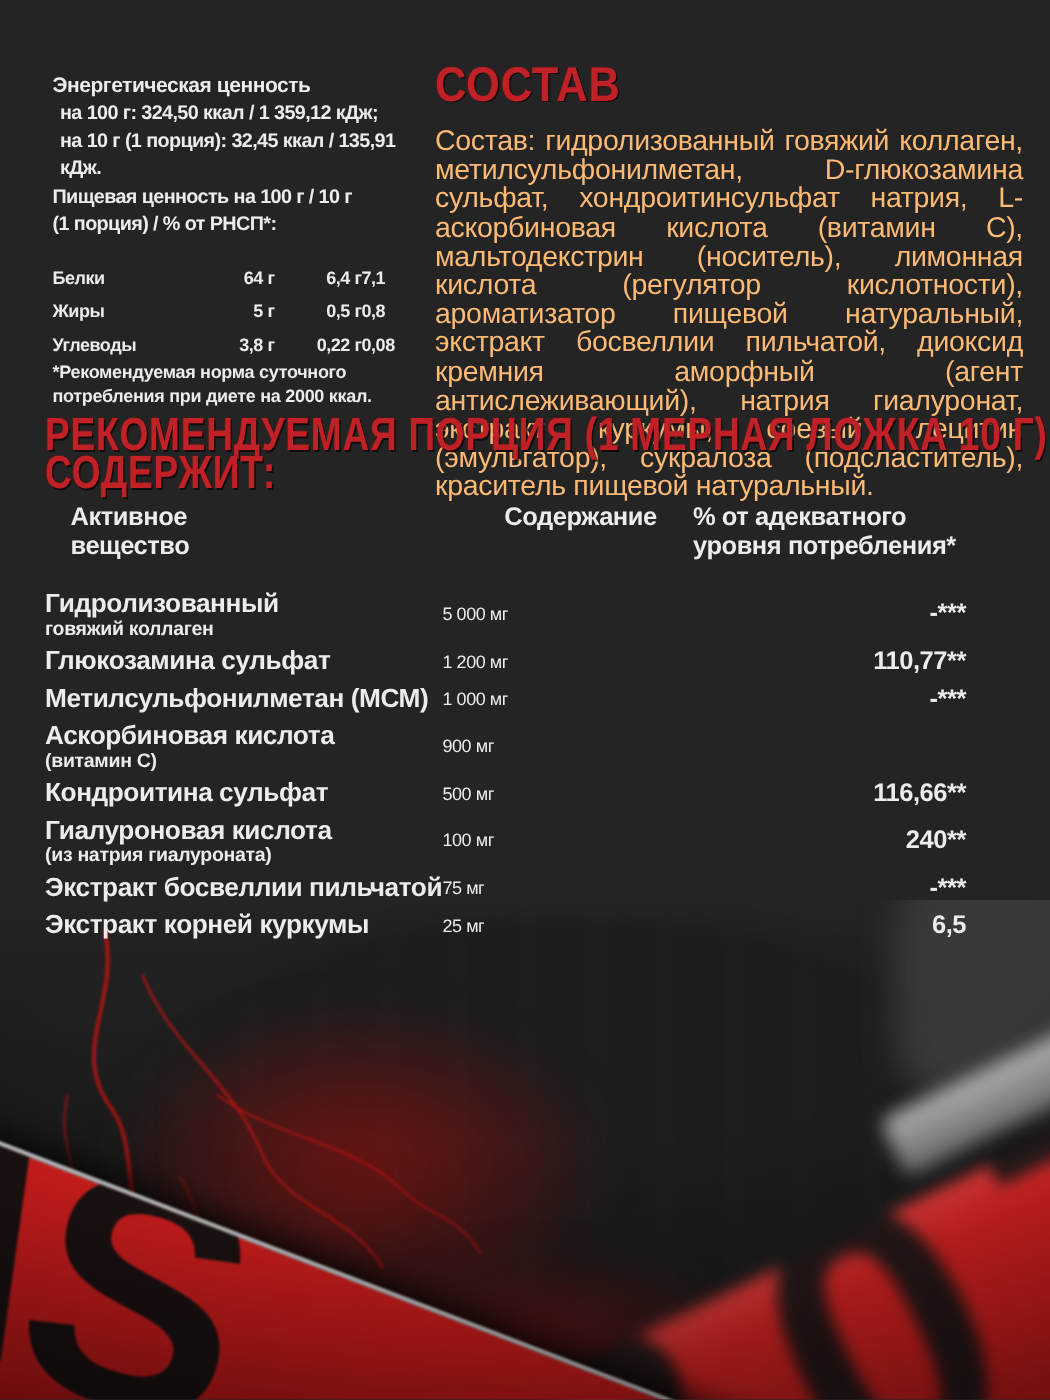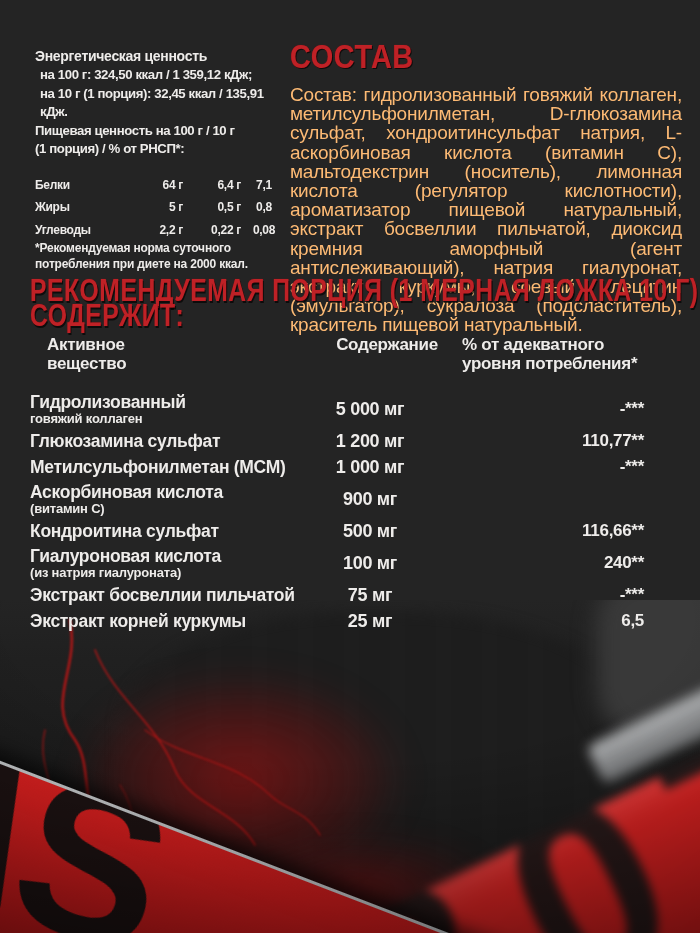--- a/index.html
+++ b/index.html
@@ -18,21 +18,21 @@
   
   .energy { position:absolute; left:35px; top:47px; width:252px; }
   .energy-title { font-size:14px; font-weight:700; letter-spacing:-0.3px; line-height:19px; }
   .energy-line { font-size:13.2px; font-weight:700; letter-spacing:-0.4px; line-height:18.5px; }
   .energy-line.indent { padding-left:5px; }
   .mini-table { margin-top:15px; }
   .mini-row { display:flex; align-items:baseline; line-height:22.5px; font-size:12px; font-weight:700; letter-spacing:-0.3px; }
   .mini-name { width:88px; text-align:left; }
   .mini-c1 { width:60px; text-align:right; }
   .mini-c2 { width:58px; text-align:right; }
-  .mini-c3 { width:46px; text-align:center; }
+  .mini-c3 { width:46px; text-align:left; }
   .footnote { font-size:12px; font-weight:700; letter-spacing:-0.2px; line-height:15.5px; }
 
   
   .composition { position:absolute; left:290px; top:42px; width:392px; }
   .red-head {
     color:#bf2126;
     font-weight:800;
     letter-spacing:0.5px;
     text-shadow:1px 1px 0 rgba(0,0,0,.65), 0 0 1px #801315;
     display:inline-block;
@@ -66,21 +66,21 @@
   .serving-header .c3 { text-align:left; }
 
   .serving-rows { position:absolute; left:0; top:390px; width:680px; }
   .srow {
     display:grid; grid-template-columns:265px 150px 1fr;
     align-items:center;
     padding:2.5px 36px 2.5px 30px;
   }
   .ing-name { font-size:17.5px; font-weight:700; letter-spacing:-0.3px; line-height:19px; }
   .ing-sub  { font-size:13px;  font-weight:700; letter-spacing:-0.2px; line-height:14px; }
-  .amt { font-size:18px; font-weight:700; text-align:center; letter-spacing:-0.3px; }
+  .amt { font-size:12px; font-weight:400; text-align:left; letter-spacing:-0.3px; }
   .pct { font-size:17px; font-weight:700; text-align:right; letter-spacing:-0.3px; }
 
   
   .art {
     position:absolute; left:0; top:600px; width:700px; height:333px;
     z-index:1; overflow:hidden;
     background:linear-gradient(180deg,#242424 0%, #202020 18%, #1b1b1b 55%, #161616 100%);
   }
   .bg-jar {
     position:absolute; left:120px; top:12px; width:520px; height:340px;
@@ -165,21 +165,21 @@
         <span class="mini-c3">7,1</span>
       </div>
       <div class="mini-row">
         <span class="mini-name">Жиры</span>
         <span class="mini-c1">5 г</span>
         <span class="mini-c2">0,5 г</span>
         <span class="mini-c3">0,8</span>
       </div>
       <div class="mini-row">
         <span class="mini-name">Углеводы</span>
-        <span class="mini-c1">2,2 г</span>
+        <span class="mini-c1">3,8 г</span>
         <span class="mini-c2">0,22 г</span>
         <span class="mini-c3">0,08</span>
       </div>
     </div>
 
     <div class="footnote">*Рекомендуемая норма суточного потребления при диете на 2000 ккал.</div>
   </section>
 
   <section class="composition">
     <div class="composition-title red-head">СОСТАВ</div>

